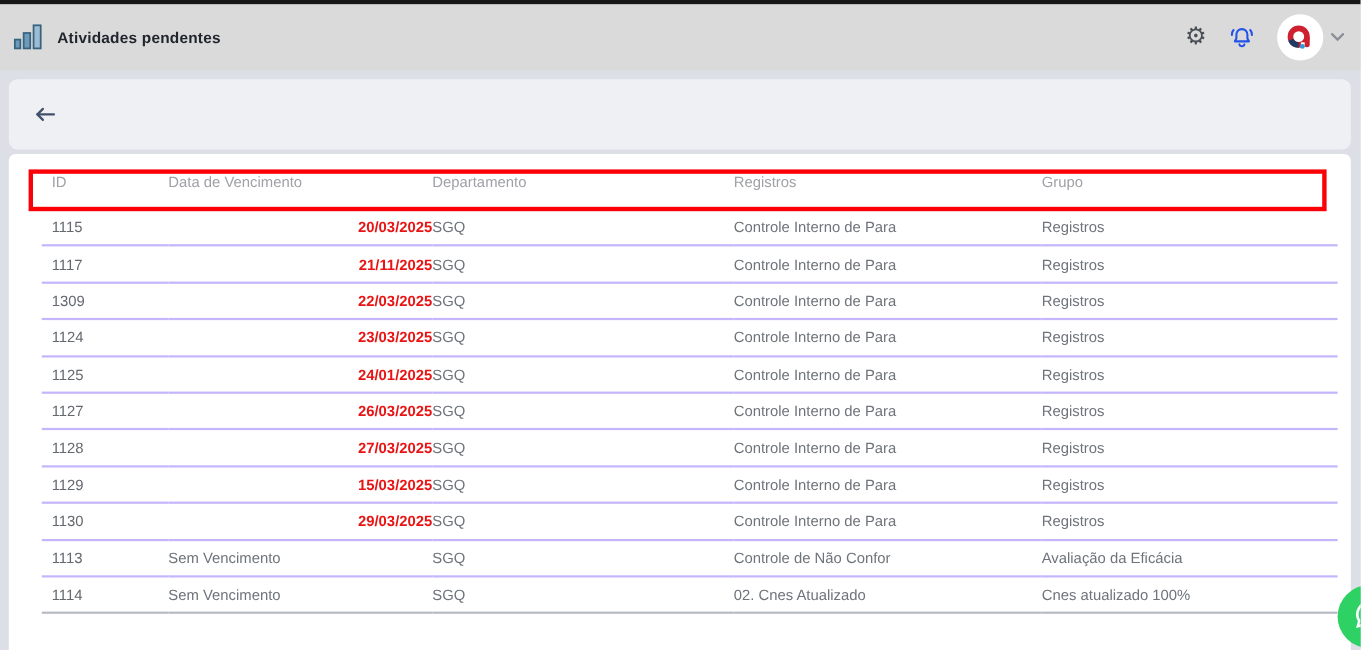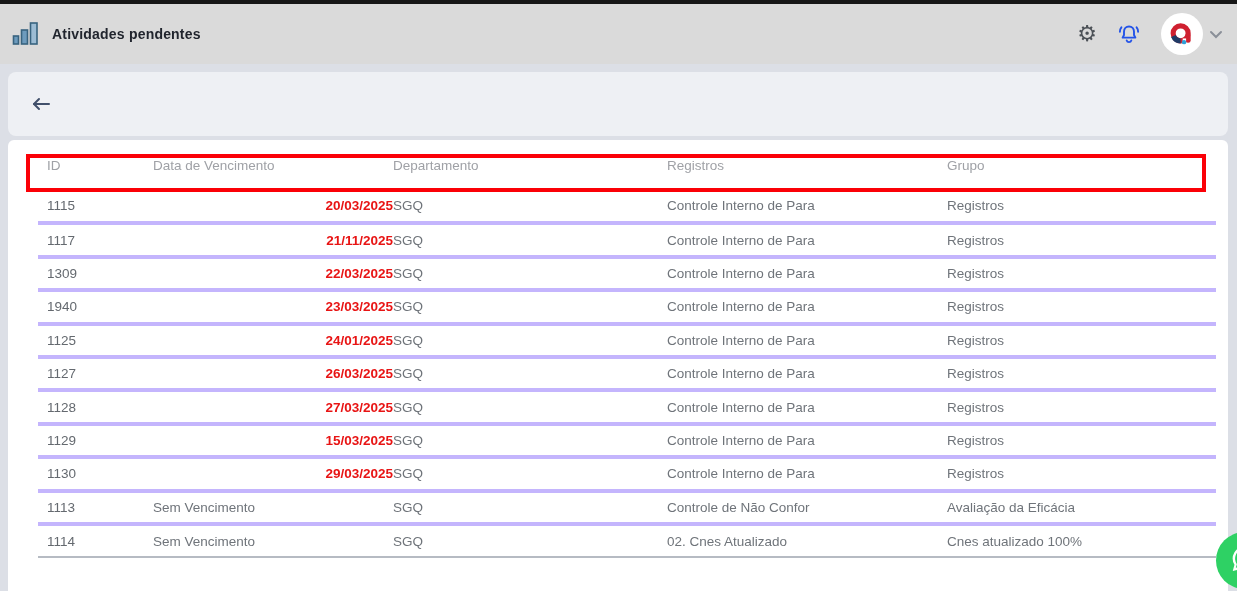--- a/index.html
+++ b/index.html
@@ -30,21 +30,21 @@
   .back-btn { background:none; border:none; cursor:pointer; display:flex; align-items:center; }
 
   
   .table-card { margin:0 9px 0 8px; height:560px; background:#ffffff;
                 border-radius:6px 6px 0 0; padding:0 30px; }
   table { border-collapse:collapse; table-layout:fixed; width:1178px; }
   th, td { text-align:left; font-size:13.5px; overflow:hidden; white-space:nowrap; }
   thead tr { height:50px; }
   th { color:#9fa1a6; font-weight:400; }
   tbody tr { height:33.4px; }
-  td { color:#6f747a; border-bottom:4px solid #c4b5fd; }
+  td { color:#6f747a; border-bottom:2px solid #c4b5fd; }
   td.c-id { color:#64696f; }
   td.overdue { color:var(--overdue-red,#e81414); font-weight:700;text-align:right; }
   th:first-child, td:first-child { padding-left:9px; }
   tbody tr:last-child td { border-bottom:2px solid #b6bbc3; }
 
   
   .highlight-box { position:absolute; left:26px; top:154px; width:1180px; height:38px;
                    border:4px solid var(--highlight-red,#fb0007); pointer-events:none; }
 
   
@@ -143,21 +143,21 @@
     <td class="c-group">Registros</td>
   </tr>
           <tr>
     <td class="c-id">1309</td>
     <td class="c-due overdue">22/03/2025</td>
     <td class="c-dep">SGQ</td>
     <td class="c-sheet">Controle Interno de Para</td>
     <td class="c-group">Registros</td>
   </tr>
           <tr>
-    <td class="c-id">1940</td>
+    <td class="c-id">1124</td>
     <td class="c-due overdue">23/03/2025</td>
     <td class="c-dep">SGQ</td>
     <td class="c-sheet">Controle Interno de Para</td>
     <td class="c-group">Registros</td>
   </tr>
           <tr>
     <td class="c-id">1125</td>
     <td class="c-due overdue">24/01/2025</td>
     <td class="c-dep">SGQ</td>
     <td class="c-sheet">Controle Interno de Para</td>

